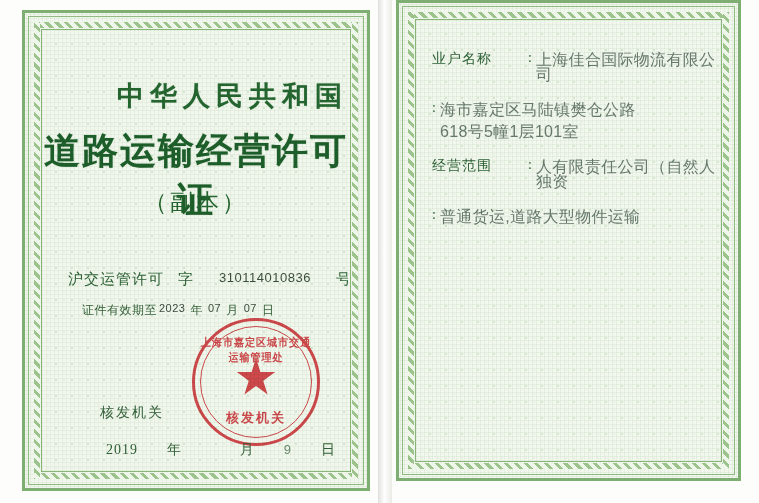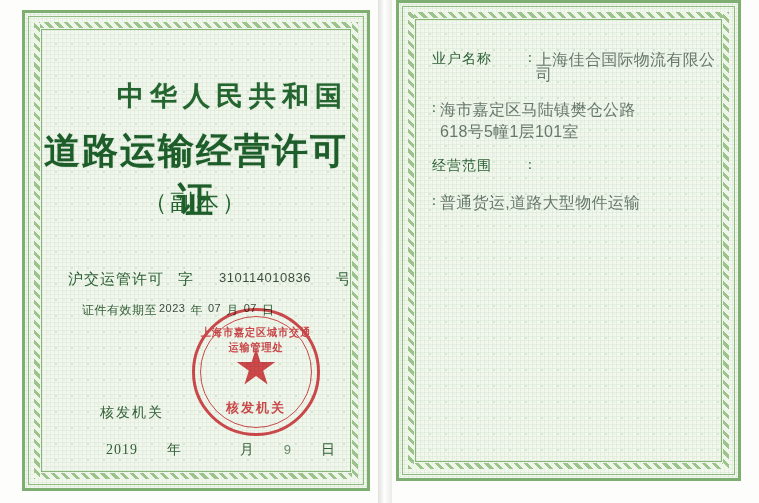--- a/index.html
+++ b/index.html
@@ -225,21 +225,21 @@
     left: 56px;
     font-family: "Liberation Serif", serif;
     font-size: 14px;
     color: #2f5d35;
     letter-spacing: 2px;
   }
 
   
   #seal {
     position: absolute;
-    top: 276px;
+    top: 286px;
     left: 148px;
     width: 128px;
     height: 128px;
     border-radius: 50%;
     border: 3.5px solid #d2232a;
     box-sizing: border-box;
     opacity: 0.82;
     mix-blend-mode: multiply;
   }
   #seal .ring2 {
@@ -406,20 +406,21 @@
           <span class="field-colon">:</span>
           <span class="field-value">
             <span>海市嘉定区马陆镇樊仓公路</span>
             <span class="line2">618号5幢1层101室</span>
           </span>
         </div>
 
         <div class="field-row">
           <span class="field-label">经营范围</span>
           <span class="field-colon">:</span>
+          <span class="field-value">人有限责任公司（自然人独资</span>
         </div>
 
         <div class="field-row">
           <span class="field-colon">:</span>
           <span class="field-value">普通货运,道路大型物件运输</span>
         </div>
 
       </div>
     </div>
   </div>

